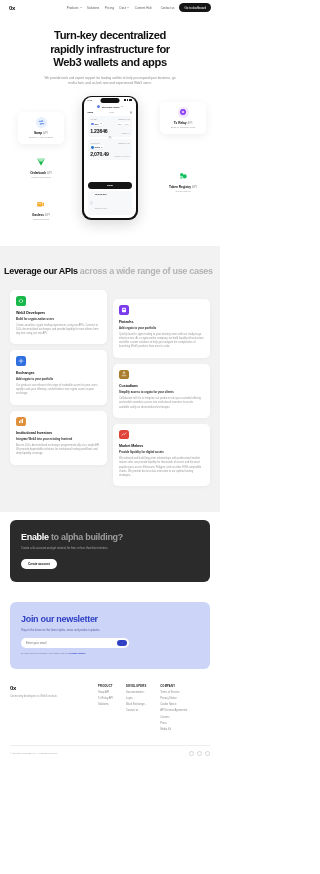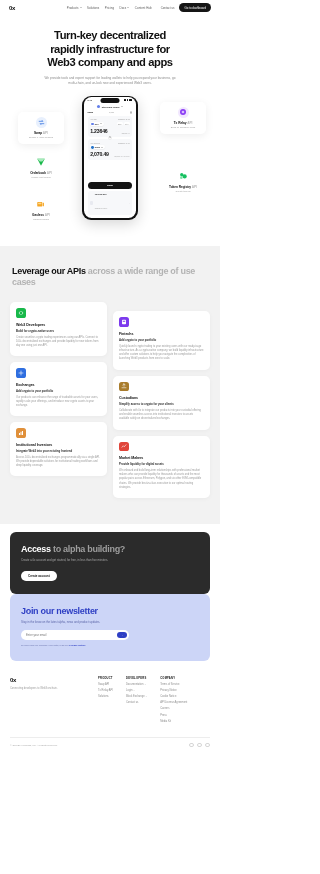--- a/index.html
+++ b/index.html
@@ -126,21 +126,21 @@
   .c-swap { left:18px; top:18px; }
   .c-order { left:18px; top:58px; }
   .c-gas   { left:18px; top:100px; }
   .c-relay { right:14px; top:8px; }
   .c-token { right:14px; top:72px; }
 
   .ico-circle { width:11px;height:11px;border-radius:50%; display:flex;align-items:center;justify-content:center;}
 
   
   .usecases { background:#f2f2f2; padding:20px 0 26px; margin-top:4px; }
-  .uc-head { padding:0 12px; }
+  .uc-head { padding:0 4px; }
   .uc-head h2 {
     font-size:9px; line-height:1.32; font-weight:700; letter-spacing:-.3px; color:#111;
   }
   .uc-head h2 .muted { color:#b3b3b3; font-weight:700; }
   .uc-grid {
     margin-top:13px; padding:0 10px; display:grid; grid-template-columns:1fr 1fr;
     column-gap:6px;
   }
   .uc-col { display:flex; flex-direction:column; gap:6px; }
   .uc-col.right { padding-top:9px; }
@@ -160,21 +160,21 @@
   }
   .cta h2 { font-size:9px; font-weight:700; letter-spacing:-.3px; }
   .cta h2 .muted { color:#9d9d9d; font-weight:700; }
   .cta p { font-size:2.8px; line-height:1.6; color:#a8a8a8; margin-top:4px; max-width:110px; }
   .btn-create {
     margin-top:6px; background:#fff; color:#151515; border-radius:8px;
     font-size:3px; font-weight:600; padding:3px 7px; display:inline-block;
   }
 
   
-  .nl-wrap { padding:0 10px 0; }
+  .nl-wrap { padding:20px 10px 0; }
   .nl { background:#ccd5f7; border-radius:6px; padding:12px 11px 14px; }
   .nl h2 { font-size:9px; font-weight:700; color:#2e3fc4; letter-spacing:-.3px; }
   .nl p { font-size:2.8px; color:#5c66a8; margin-top:4px; }
   .nl-form {
     margin-top:6px; background:#fff; border-radius:8px; padding:2px 2px 2px 5px;
     display:flex; align-items:center; width:108px;
   }
   .nl-input { flex:1; border:none; outline:none; font-size:2.8px; color:#9aa0bb; background:transparent; font-family:inherit; }
   .nl-btn {
     width:10px;height:6.5px;border-radius:5px;background:#2e3fc4;border:none;
@@ -230,21 +230,21 @@
     <div class="nav-right">
       <div class="nav-contact">Contact us</div>
       <button class="btn-dash">Go to dashboard</button>
     </div>
   </div>
 
   <div class="hero">
     <h1>
       <span>Turn-key decentralized</span><br>
       <span>rapidly infrastructure for</span><br>
-      <span>Web3 company and apps</span>
+      <span>Web3 wallets and apps</span>
     </h1>
     <p>We provide tools and expert support for leading wallets to help you expand your business, go multi-chain, and un-lock new and experienced Web3 users.</p>
   </div>
 
   <div class="showcase">
 
     <div class="api-card c-swap">
       <div class="api-ico-wrap">
         <div class="ico-circle" style="background:#e8f0fd;">
           <svg width="7" height="7" viewBox="0 0 24 24" fill="none" stroke="#2f6fe0" stroke-width="2.4" stroke-linecap="round">
@@ -476,21 +476,21 @@
             <div class="uc-sub">Provide liquidity for digital assets</div>
             <div class="uc-body">We onboard and build long-term relationships with professional market makers who can provide liquidity for thousands of assets and the most popular pairs across Ethereum, Polygon, and six other EVM-compatible chains. We provide best-in-class execution to our optimal routing strategies.</div>
           </div>
         </div>
     </div>
   </section>
 
   <div class="cta-wrap">
     <div class="cta">
       <h2>
-        <span>Access</span><span class="muted"> to alpha building?</span>
+        <span>Enable</span><span class="muted"> to alpha building?</span>
       </h2>
       <p>Create a 0x account and get started, for free, in less than five minutes.</p>
       <div class="btn-create">Create account</div>
     </div>
   </div>
 
   <div class="nl-wrap">
     <div class="nl">
       <h2>Join our newsletter</h2>
       <p>Stay in the know on the latest alpha, news and product updates.</p>

